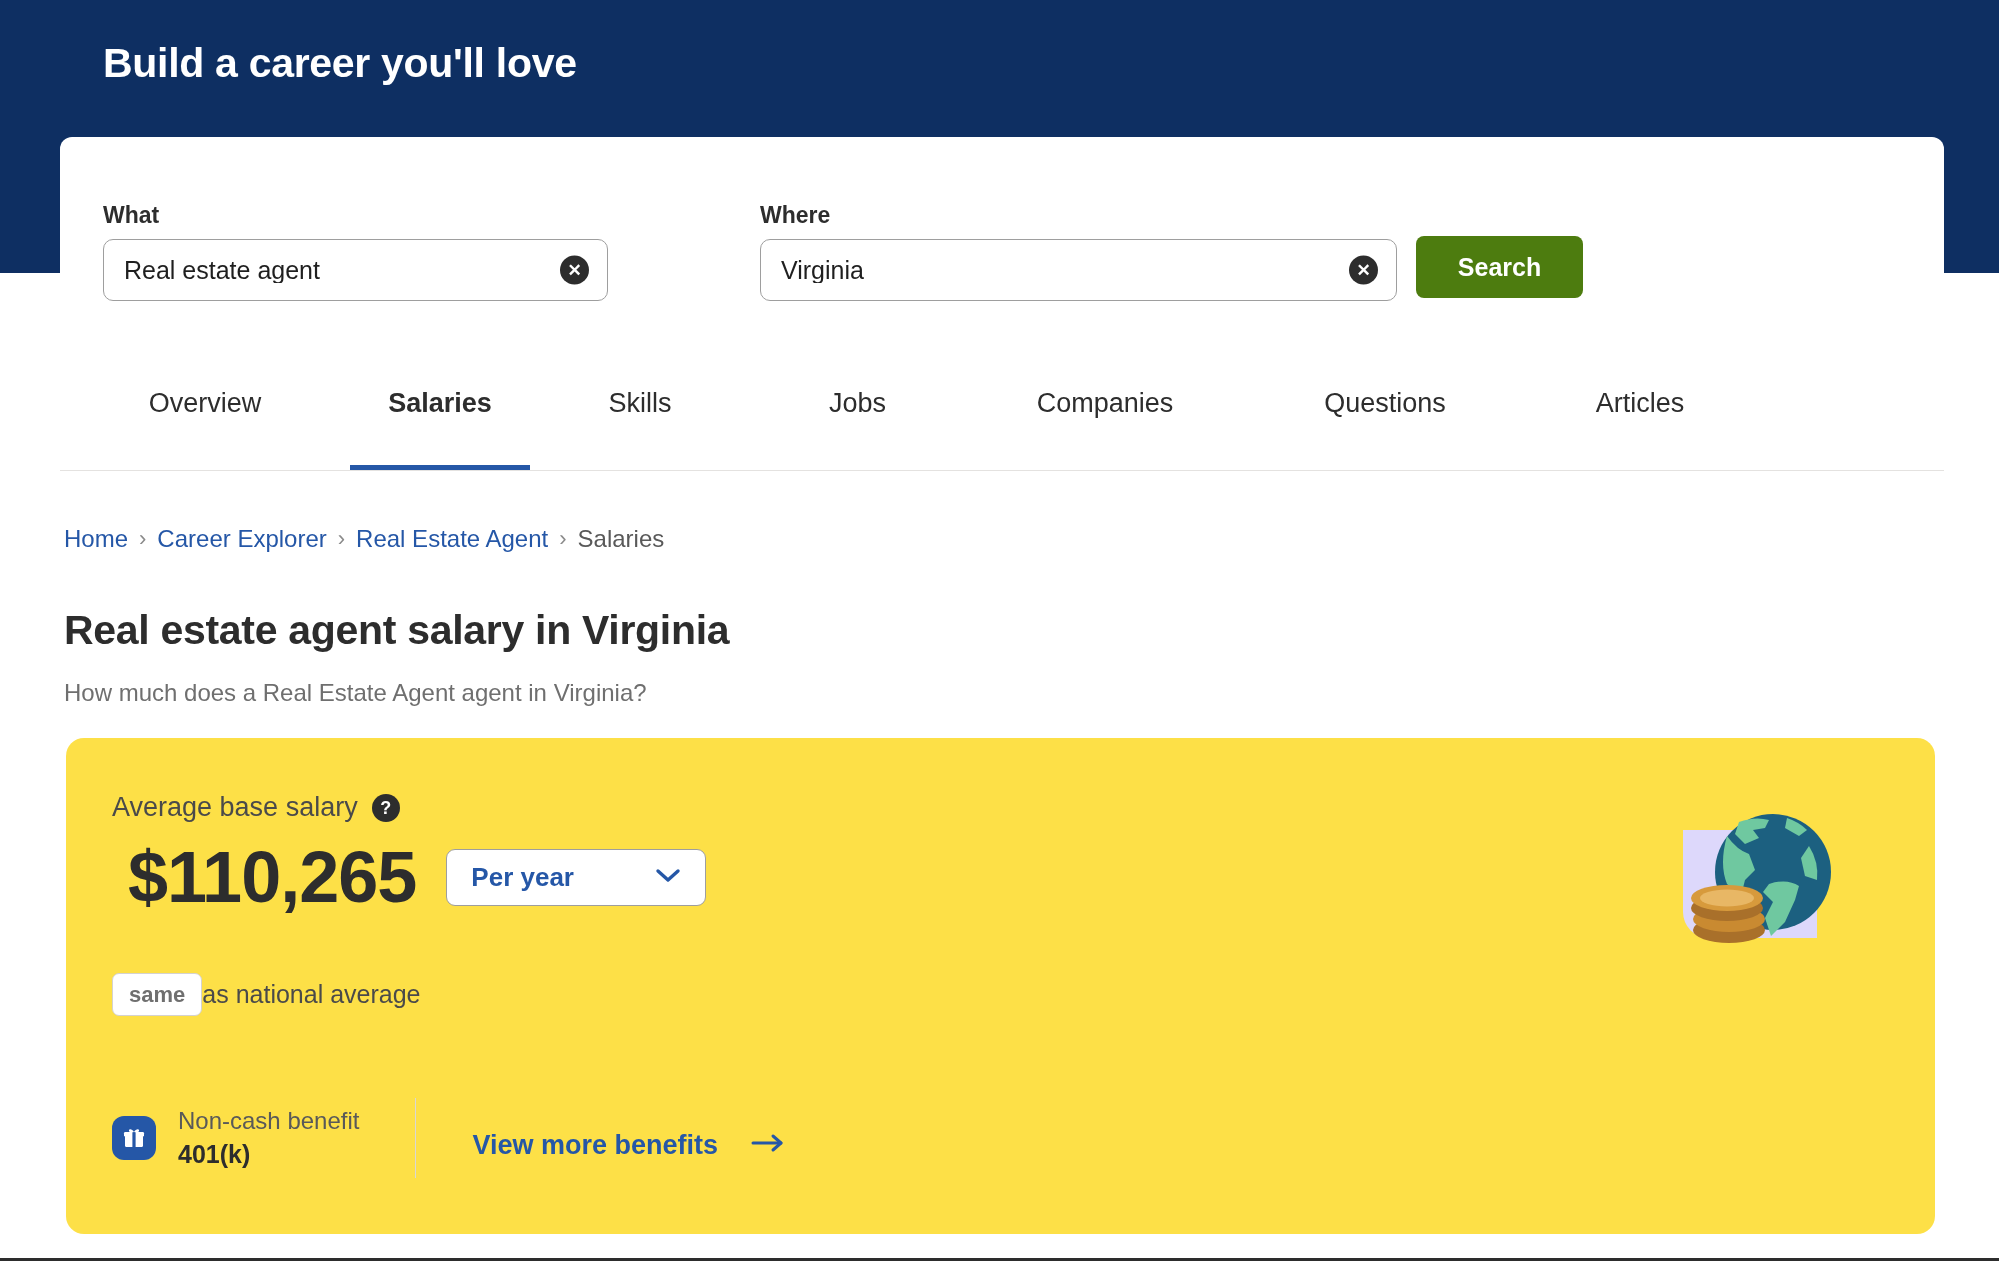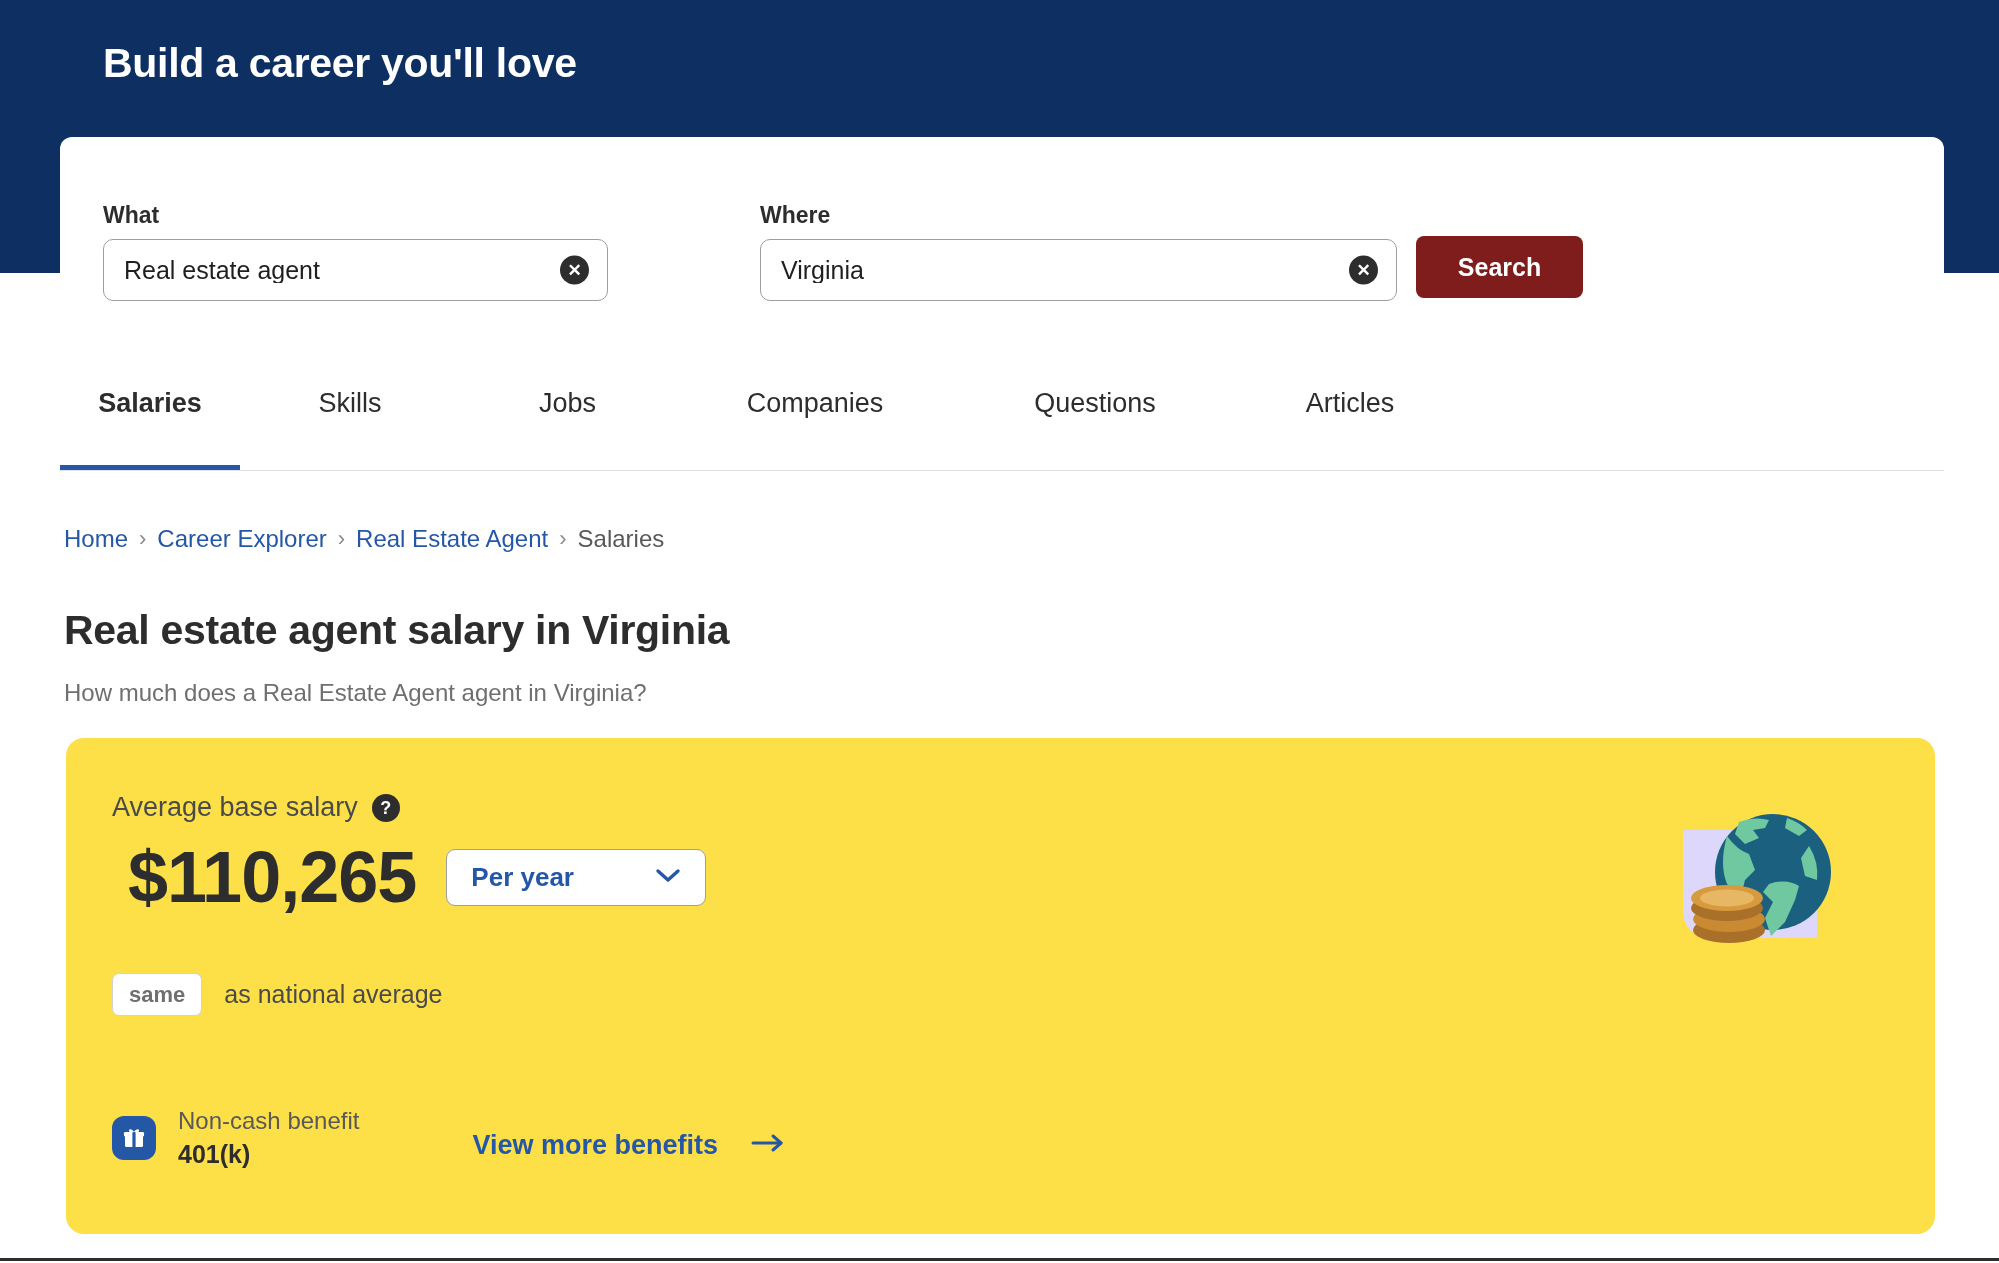--- a/index.html
+++ b/index.html
@@ -92,21 +92,21 @@
     cursor: pointer;
   }
   .what-block { left: 103px; top: 182px; width: 505px; }
   .where-block { left: 760px; top: 182px; width: 637px; }
   .search-btn {
     position: absolute;
     left: 1416px;
     top: 236px;
     width: 167px;
     height: 62px;
-    background: #7f1d1d;
+    background: #4d7c0f;
     border: none;
     border-radius: 8px;
     color: #ffffff;
     font-size: 25px;
     font-weight: bold;
     font-family: "Liberation Sans", sans-serif;
     cursor: pointer;
   }
 
   
@@ -255,21 +255,20 @@
     color: #2557a7;
     white-space: nowrap;
   }
   .chev { display: block; }
   .compare-row {
     position: absolute;
     left: 46px;
     top: 235px;
     display: flex;
     align-items: center;
-    gap: 22px;
   }
   .same-badge {
     border: 1px solid #d4d2d0;
     border-radius: 7px;
     background: #ffffff;
     padding: 8px 16px;
     font-size: 22px;
     font-weight: bold;
     color: #6f6f6f;
     line-height: 1.15;
@@ -362,20 +361,23 @@
     <div class="input-wrap">
       <span class="txt" title="City, state, or zip code">Virginia</span>
       <span class="clear-btn">✕</span>
     </div>
   </div>
 
   <button class="search-btn">Search</button>
 
   <div class="tabbar">
     <div class="tabs" id="tabs-host">
+        <div class="tab" style="width: 290px;">
+          <span>Overview</span>
+        </div>
         <div class="tab active" style="width: 180px;">
           <span>Salaries</span>
           <span class="tab-underline"></span>
         </div>
         <div class="tab" style="width: 220px;">
           <span>Skills</span>
         </div>
         <div class="tab" style="width: 215px;">
           <span>Jobs</span>
         </div>

